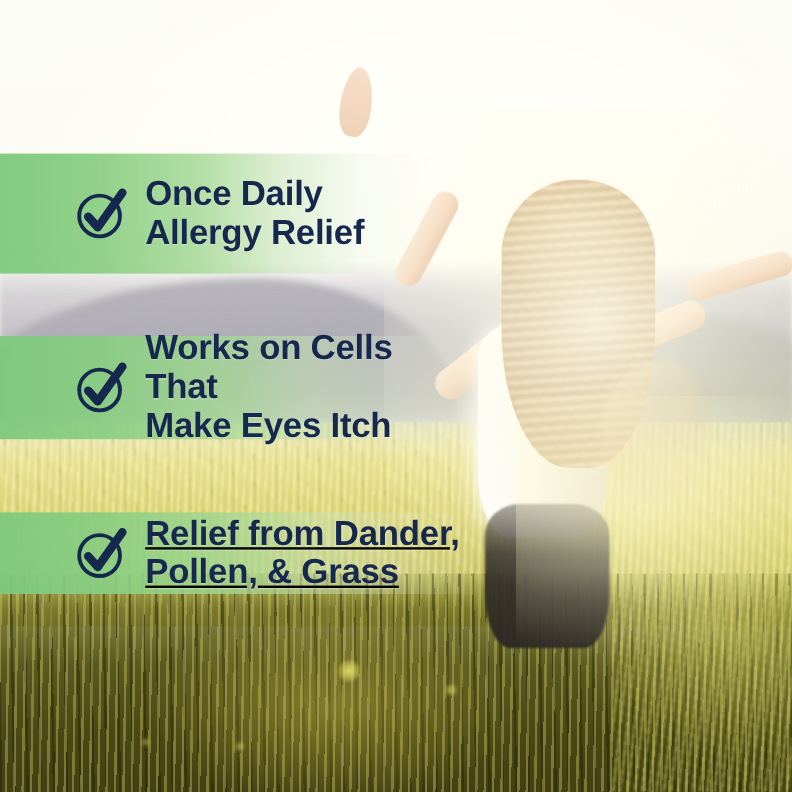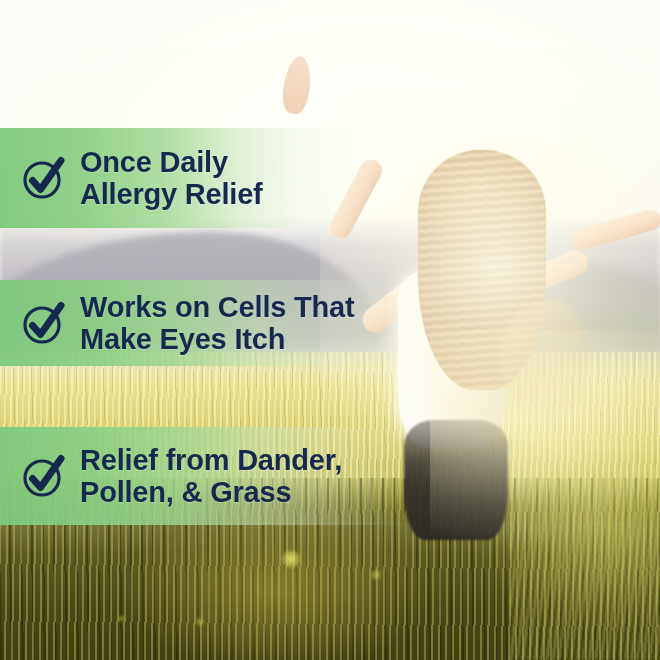--- a/index.html
+++ b/index.html
@@ -245,20 +245,21 @@
     background: radial-gradient(ellipse at 30% 40%, rgba(255,248,208,0.55) 0%, rgba(255,248,208,0) 70%);
     pointer-events: none;
   }
 
   
   .banner {
     position: absolute;
     display: flex;
     align-items: center;
     box-sizing: border-box;
+    padding-left: 41px;
   }
   .banner-bg {
     position: absolute;
     inset: 0;
     background: linear-gradient(90deg,
       rgba(125,201,125,0.95) 0%,
       rgba(136,206,129,0.93) 22%,
       rgba(160,214,145,0.82) 45%,
       rgba(196,226,180,0.52) 66%,
       rgba(225,238,215,0.22) 84%,
@@ -289,21 +290,21 @@
     font-weight: 700;
     font-size: 29px;
     line-height: 1.12;
     letter-spacing: -0.2px;
     white-space: pre-line;
     text-shadow: 0 1px 1px rgba(255,255,255,0.25);
   }
 
   #b1 { left: 0; top: 128px; width: 360px; height: 100px; }
   #b2 { left: 0; top: 280px; width: 392px; height: 86px; }
-  #b3 { left: 0; top: 427px; width: 400px; height: 98px; }
+  #b3 { left: 0; top: 427px; width: 400px; height: 68px; text-decoration: underline; }
 
   #b1 .banner-text { font-size: 29px; }
   #b2 .banner-text { font-size: 29px; }
   #b3 .banner-text { font-size: 29px; }
 </style>
 </head>
 <body>
 
 <div id="stage">
 

